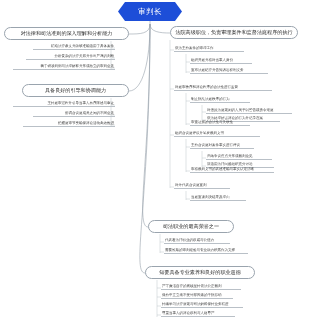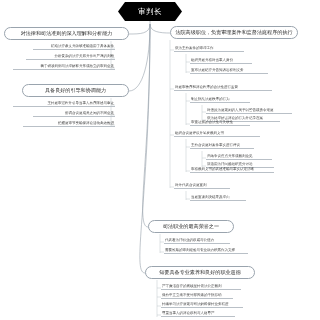--- a/index.html
+++ b/index.html
@@ -7,21 +7,21 @@
     width:300px;height:320px;overflow:hidden;background:#ffffff;
     font-family:"Liberation Sans","DejaVu Sans",sans-serif;
     -webkit-font-smoothing:antialiased;
   }
   #stage{position:relative;width:300px;height:320px;}
   svg.wires{position:absolute;left:0;top:0;width:300px;height:320px;pointer-events:none;}
 
   
   .root{
     position:absolute;left:118px;top:2px;width:64px;height:19px;
-    background:#000000;color:#ffffff;
+    background:#1d4ed8;color:#ffffff;
     display:flex;align-items:center;justify-content:center;
     font-size:7.5px;letter-spacing:.5px;
     clip-path:polygon(7px 0,57px 0,64px 50%,57px 100%,7px 100%,0 50%);
   }
 
   
   .cap{
     position:absolute;height:13px;
     display:flex;align-items:center;justify-content:center;
     font-size:5.1px;color:#262626;white-space:nowrap;

